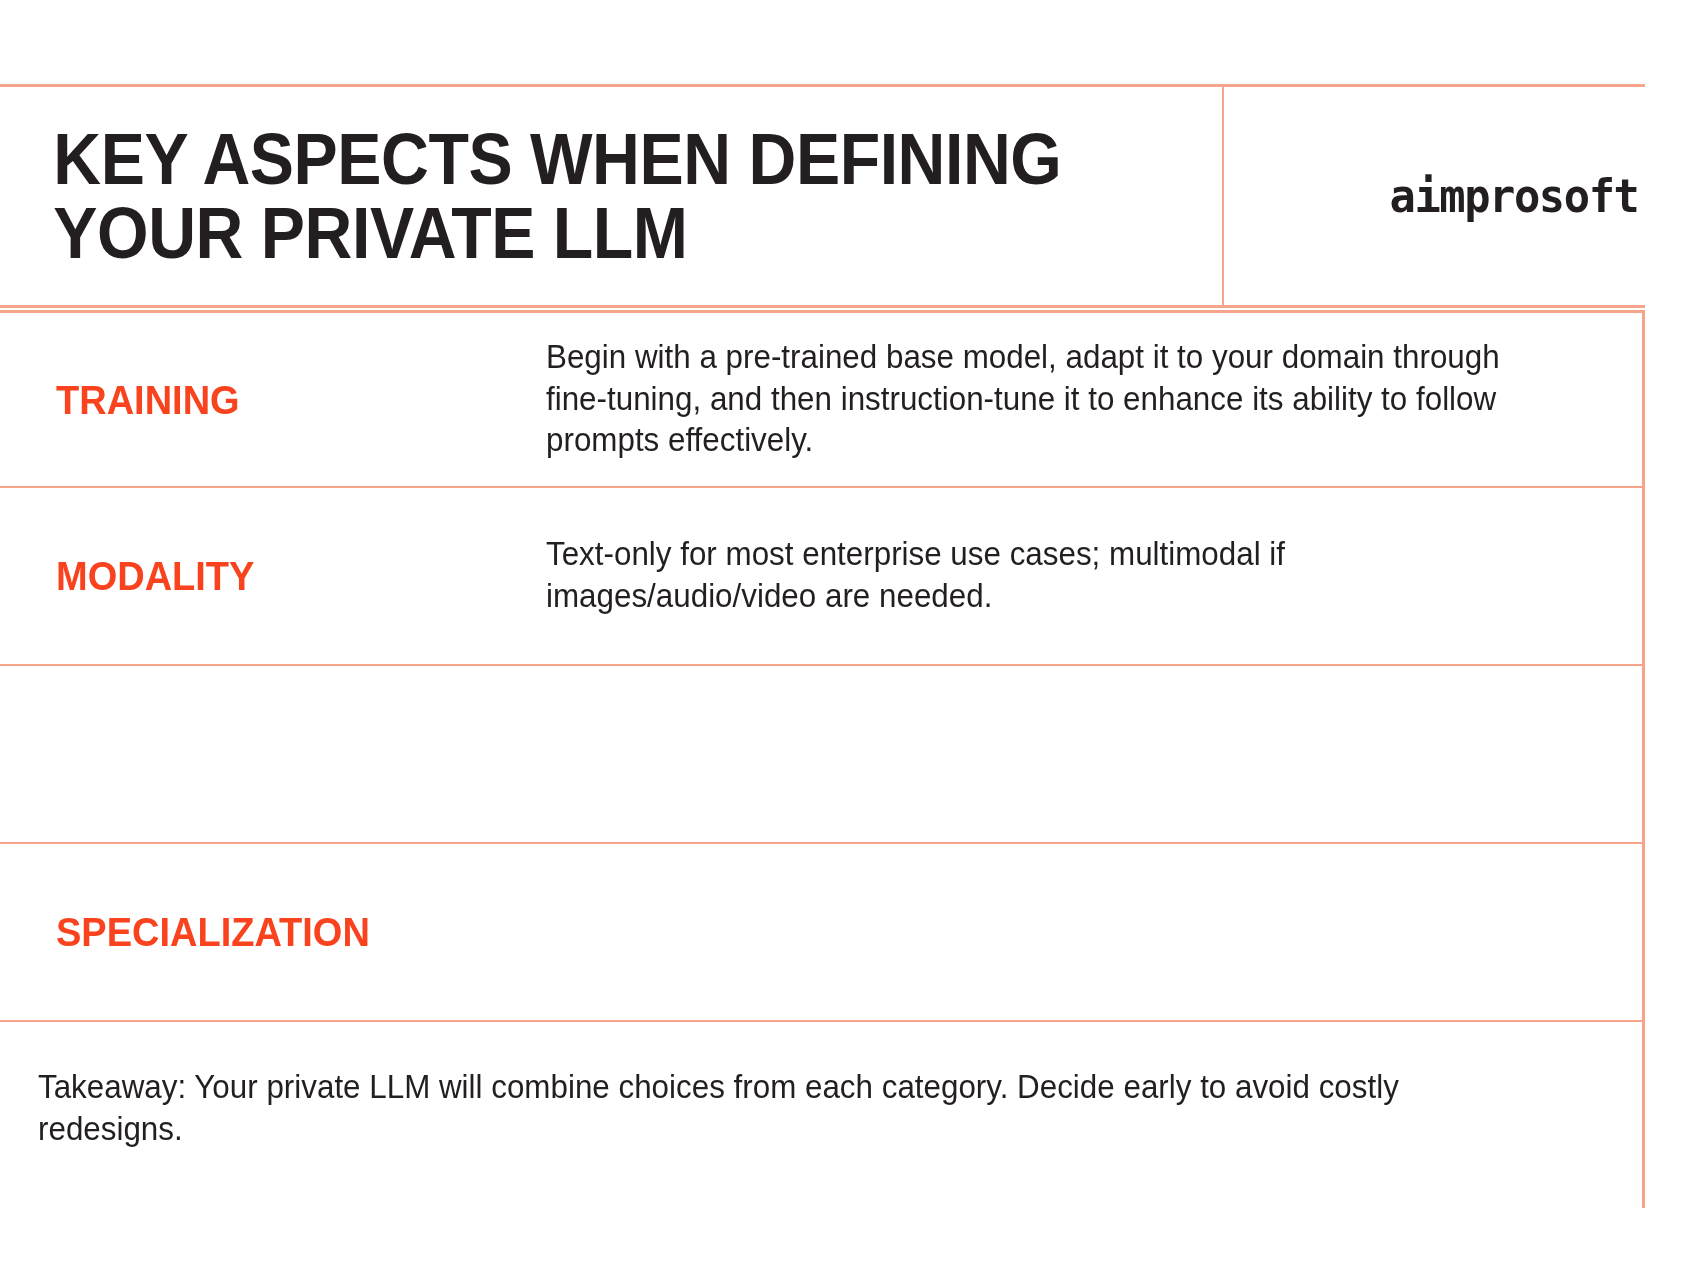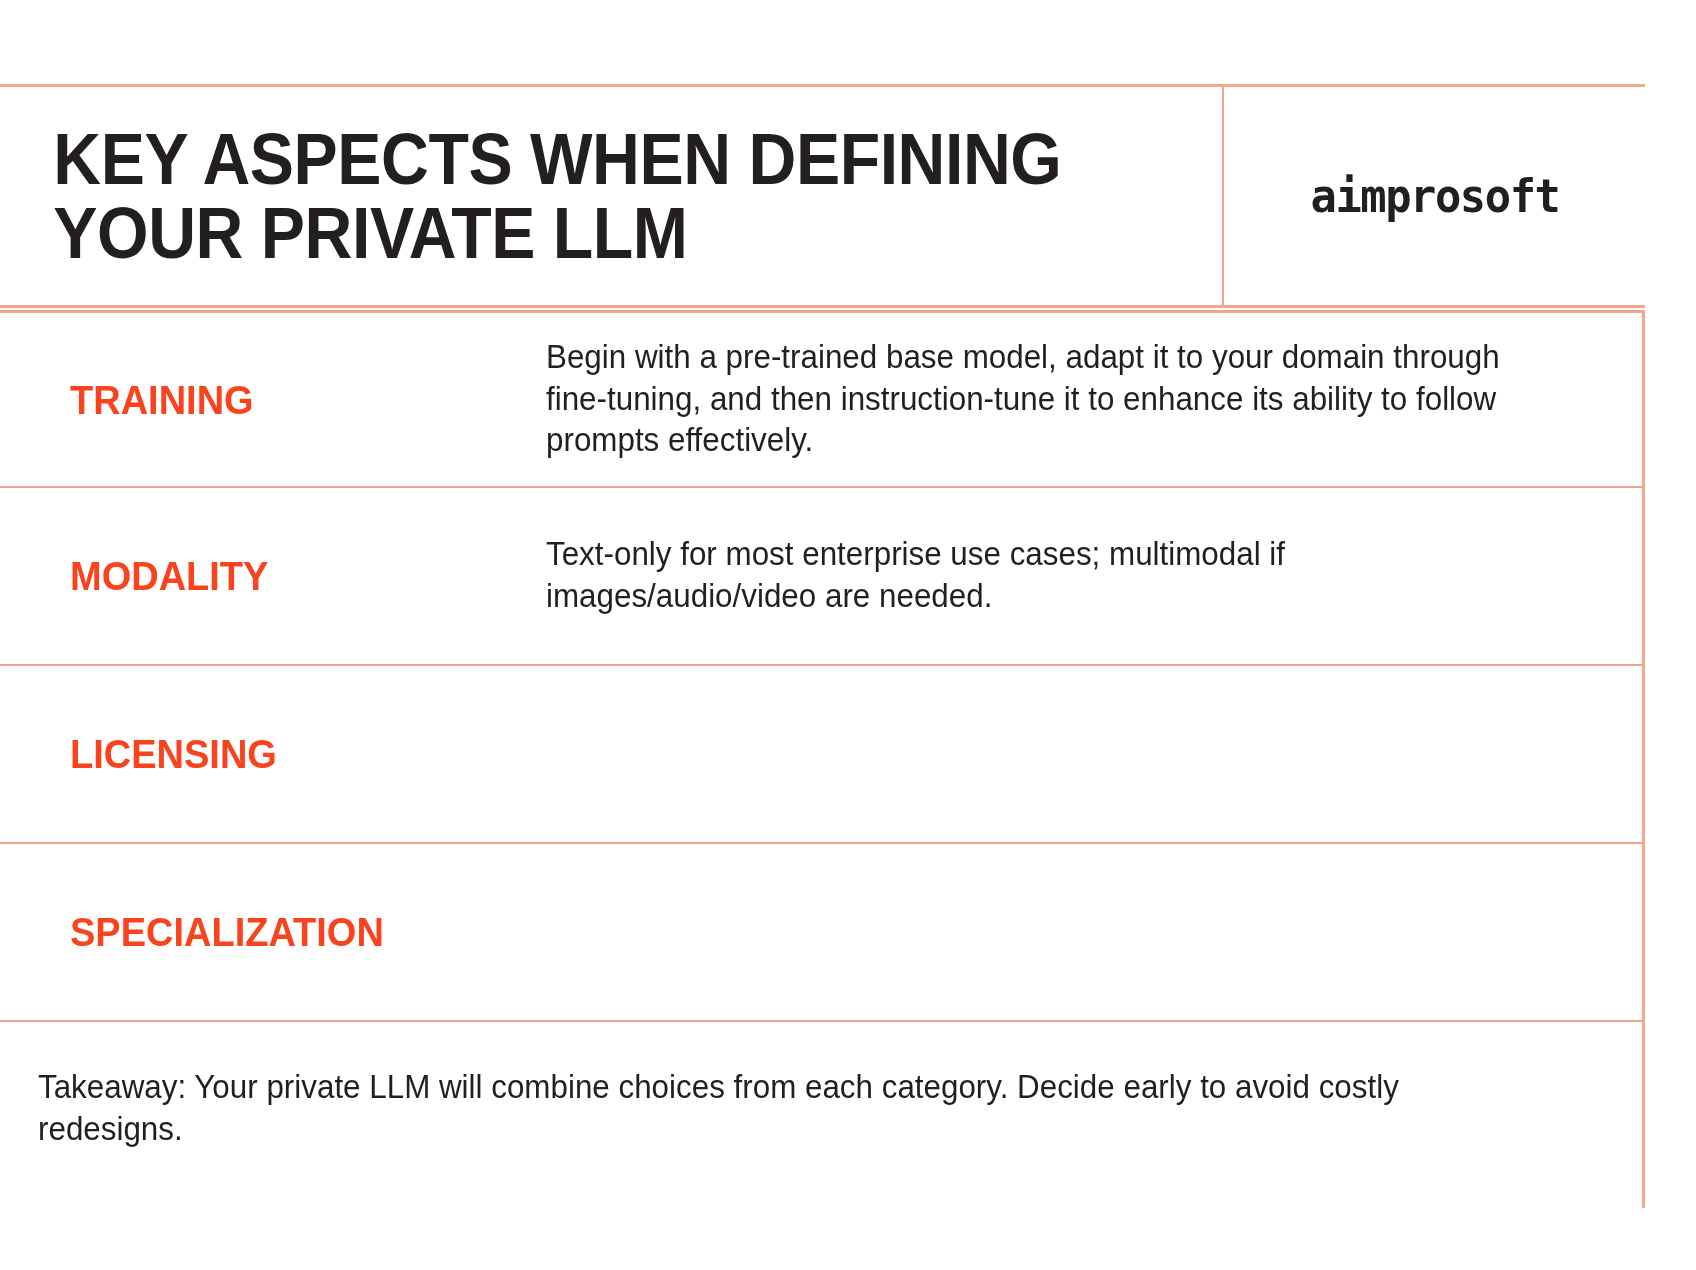--- a/index.html
+++ b/index.html
@@ -41,21 +41,21 @@
   }
   .header-divider {
     width: 2px;
     background: #f6a58d;
     align-self: stretch;
   }
   .header-right {
     flex: 1;
     display: flex;
     align-items: center;
-    justify-content: center;
+    justify-content: flex-end;
     position: relative;
   }
   .page-title {
     font-family: "Liberation Sans Narrow", "Liberation Sans", sans-serif;
     font-weight: 700;
     font-size: 72px;
     line-height: 1.03;
     letter-spacing: -0.5px;
     color: #231f20;
     padding-left: 58px;
@@ -90,21 +90,21 @@
     align-items: center;
     border-bottom: 2px solid #f6a58d;
     box-sizing: border-box;
     min-height: 178px;
     position: relative;
   }
   .row:nth-child(1) { min-height: 175px; }
   .row-label {
     width: 546px;
     box-sizing: border-box;
-    padding-left: 70px;
+    padding-left: 56px;
     padding-right: 12px;
     flex: 0 0 546px;
   }
   .label-text {
     font-family: "Liberation Sans Narrow", "Liberation Sans", sans-serif;
     font-weight: 700;
     font-size: 40px;
     line-height: 1.1;
     letter-spacing: 0px;
     color: #f9431e;
@@ -176,23 +176,20 @@
   <div class="row">
     <div class="row-label">
       <span class="label-text">MODALITY</span>
     </div>
     <div class="row-body">
       <span class="body-text">Text-only for most enterprise use cases; multimodal if images/audio/video are needed.</span>
     </div>
   </div>
 
   <div class="row">
-    <div class="row-label">
-      <span class="label-text">LICENSING</span>
-    </div>
   </div>
 
   <div class="row">
     <div class="row-label">
       <span class="label-text">SPECIALIZATION</span>
     </div>
   </div>
 
   <div class="takeaway-row">
     <span class="takeaway-text">Takeaway: Your private LLM will combine choices from each category. Decide early to avoid costly redesigns.</span>

